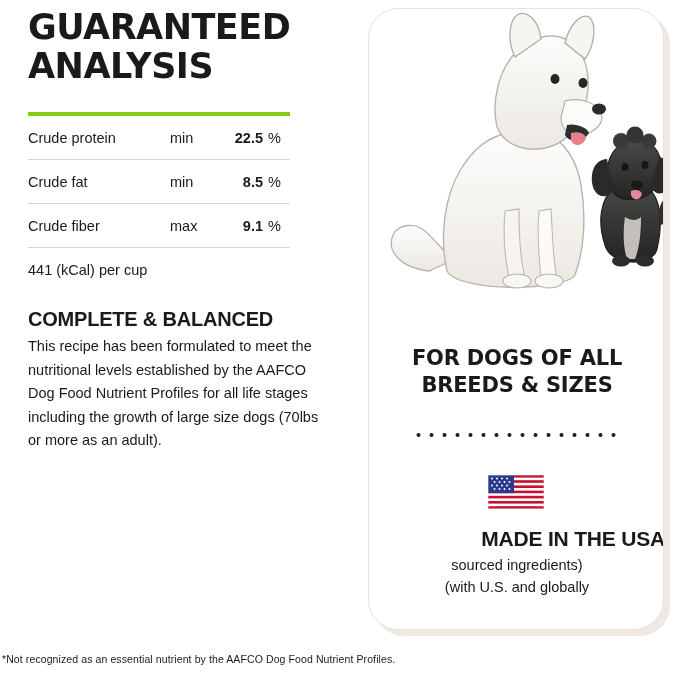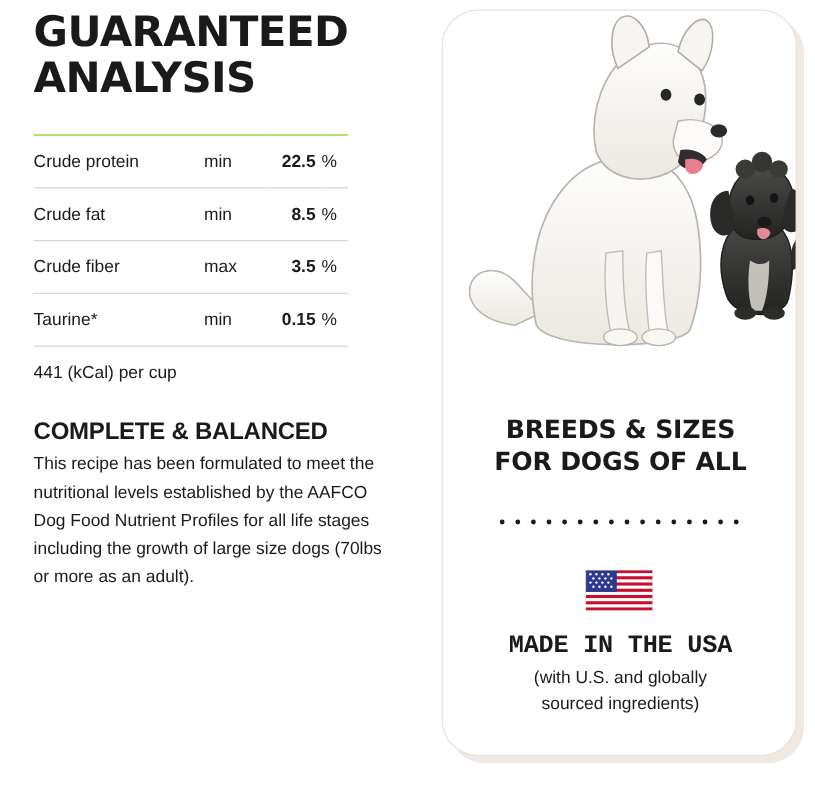--- a/index.html
+++ b/index.html
@@ -34,21 +34,21 @@
     text-transform: uppercase;
     color: #1a1a1a;
   }
 
   .ga-table {
     margin-top: 26px;
     width: 262px;
     border-collapse: collapse;
   }
   .ga-table tr { border-bottom: 1px solid #d8d5d0; }
-  .ga-table tr:first-child { border-top: 1px solid #84cc16; }
+  .ga-table tr:first-child { border-top: 4px solid #84cc16; }
   .ga-table td {
     padding: 14px 0 13px 0;
     font-size: 14.5px;
     color: #1a1a1a;
     vertical-align: baseline;
   }
   .cell-name { width: 142px; }
   .cell-qual { width: 52px; text-align: left; }
   .cell-val  { width: 46px; text-align: right; padding-right: 5px !important; font-weight: 700;}
   .cell-unit { width: 22px; text-align: left; }
@@ -153,22 +153,22 @@
     transform: translateX(-50%);
     width: 56px;
     height: 34px;
   }
 
   .usa {
     position: absolute;
     left: 0;
     top: 518px;
     width: 296px;
-    text-align: center;
-    font-family: Liberation Mono, monospace;
+    text-align: right;
+    font-family: Liberation Sans, sans-serif;
     font-weight: 700;
     font-size: 21px;
     letter-spacing: -0.2px;
     text-transform: uppercase;
     color: #1a1a1a;
   }
   .usa-sub {
     position: absolute;
     left: 0;
     top: 546px;
@@ -197,38 +197,33 @@
         </tr>
         <tr>
           <td class="cell-name">Crude fat</td>
           <td class="cell-qual">min</td>
           <td class="cell-val">8.5</td>
           <td class="cell-unit">%</td>
         </tr>
         <tr>
           <td class="cell-name">Crude fiber</td>
           <td class="cell-qual">max</td>
-          <td class="cell-val">3.5</td>
-          <td class="cell-unit">%</td>
-        </tr>
-        <tr>
-          <td class="cell-name">Taurine*</td>
-          <td class="cell-qual">min</td>
-          <td class="cell-val">0.15</td>
+          <td class="cell-val">9.1</td>
           <td class="cell-unit">%</td>
         </tr>
       </tbody>
     </table>
 
     <div class="kcal">441 (kCal) per cup</div>
 
     <div class="cb-title">COMPLETE &amp; BALANCED</div>
     <div class="cb-body">This recipe has been formulated to meet the nutritional levels established by the AAFCO Dog Food Nutrient Profiles for all life stages including the growth of large size dogs (70lbs or more as an adult).</div>
   </div>
 
+  <div class="footnote">*Not recognized as an essential nutrient by the AAFCO Dog Food Nutrient Profiles.</div>
 
   <div class="card-shadow"></div>
   <div class="card">
 
     <svg class="dogs" viewBox="0 0 296 330" aria-hidden="true">
       <defs>
         <linearGradient id="gWhite" x1="0" y1="0" x2="0" y2="1">
           <stop offset="0" stop-color="#fdfdfc"></stop>
           <stop offset="1" stop-color="#ece8e2"></stop>
         </linearGradient>
@@ -287,22 +282,22 @@
 
       <ellipse cx="256" cy="158" rx="3.5" ry="4" fill="#141414"></ellipse>
       <ellipse cx="276" cy="156" rx="3.5" ry="4" fill="#141414"></ellipse>
       <ellipse cx="268" cy="176" rx="6" ry="4.5" fill="#1a1a1a"></ellipse>
       <path d="M262 182 C266 180 272 181 273 185 C271 192 264 192 262 186 Z" fill="#e4899a"></path>
 
       <path d="M292 216 C304 210 310 196 306 188 C300 182 292 190 290 202 Z" fill="#2d2d2c"></path>
     </svg>
 
     <div class="breeds">
+      <div>FOR DOGS OF ALL</div>
       <div>BREEDS &amp; SIZES</div>
-      <div>FOR DOGS OF ALL</div>
     </div>
 
     <div class="dots">
       <i></i>
         <i></i>
         <i></i>
         <i></i>
         <i></i>
         <i></i>
         <i></i>
@@ -345,18 +340,18 @@
         <circle cx="6.5" cy="14" r="1"></circle>
           <circle cx="11.5" cy="14" r="1"></circle>
           <circle cx="16.5" cy="14" r="1"></circle>
           <circle cx="21.5" cy="14" r="1"></circle>
       </g>
       <rect x="0" y="0" width="56" height="34" fill="none" stroke="#d7d3cd" stroke-width="0.8"></rect>
     </svg>
 
     <div class="usa">MADE IN THE USA</div>
     <div class="usa-sub">
+      <div>sourced ingredients)</div>
       <div>(with U.S. and globally</div>
-      <div>sourced ingredients)</div>
     </div>
   </div>
 
 </div>
 
 </body></html>

